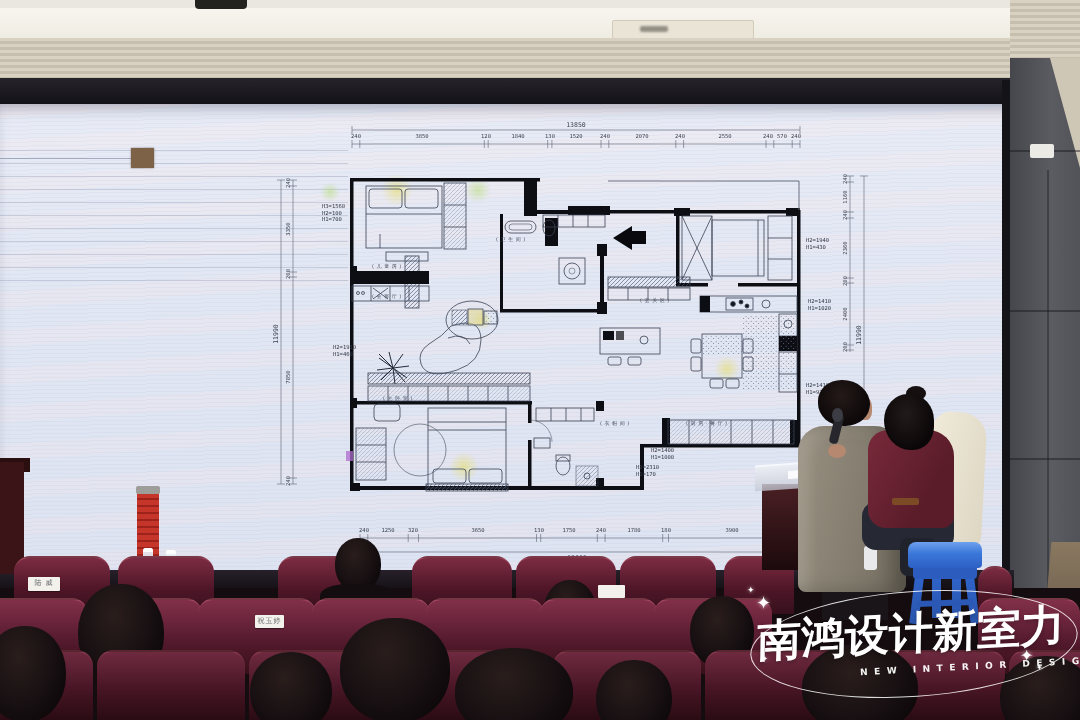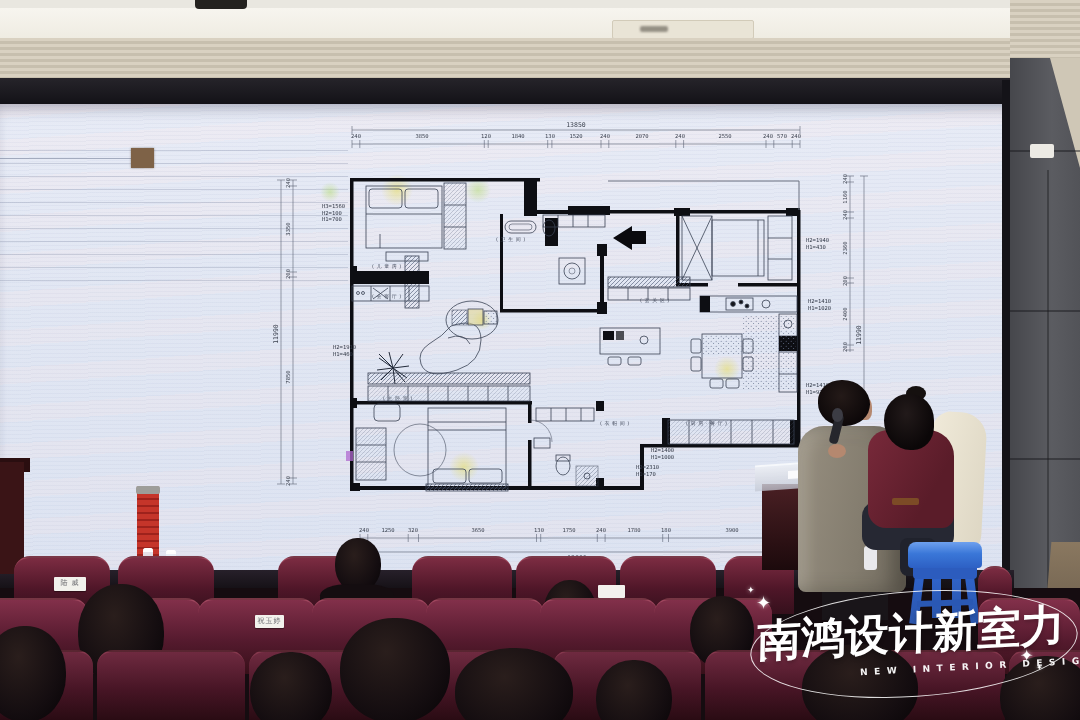--- a/index.html
+++ b/index.html
@@ -406,21 +406,21 @@
     </i>
 
   <i class="sA" style="left:14px"></i>
   <i class="sA" style="left:118px"></i>
   <i class="sA" style="left:278px"></i>
   <i class="sA" style="left:412px;width:100px"></i>
   <i class="sA" style="left:516px;width:100px"></i>
   <i class="sA" style="left:620px"></i>
   <i class="sA" style="left:724px;width:70px"></i>
   <i class="sA" style="left:978px;top:566px;width:34px;height:48px"></i>
-  <i class="tag" style="left:54px;top:577px;width:32px;height:14px">陆 威</i>
+  <i class="tag" style="left:28px;top:577px;width:32px;height:14px">陆 威</i>
   <i class="tag" style="left:598px;top:585px;width:27px;height:13px"></i>
   <b class="hd" style="left:335px;top:538px;width:46px;height:54px"></b>
   <b class="sh" style="left:320px;top:584px;width:74px;height:28px"></b>
   <b class="hd" style="left:544px;top:580px;width:52px;height:62px"></b>
 
   <i id="stage-shadow"></i>
   <i id="podium"></i>
   <i id="podium-top"></i>
   <i id="podium-paper"></i>
   <i id="man-pants"></i>

